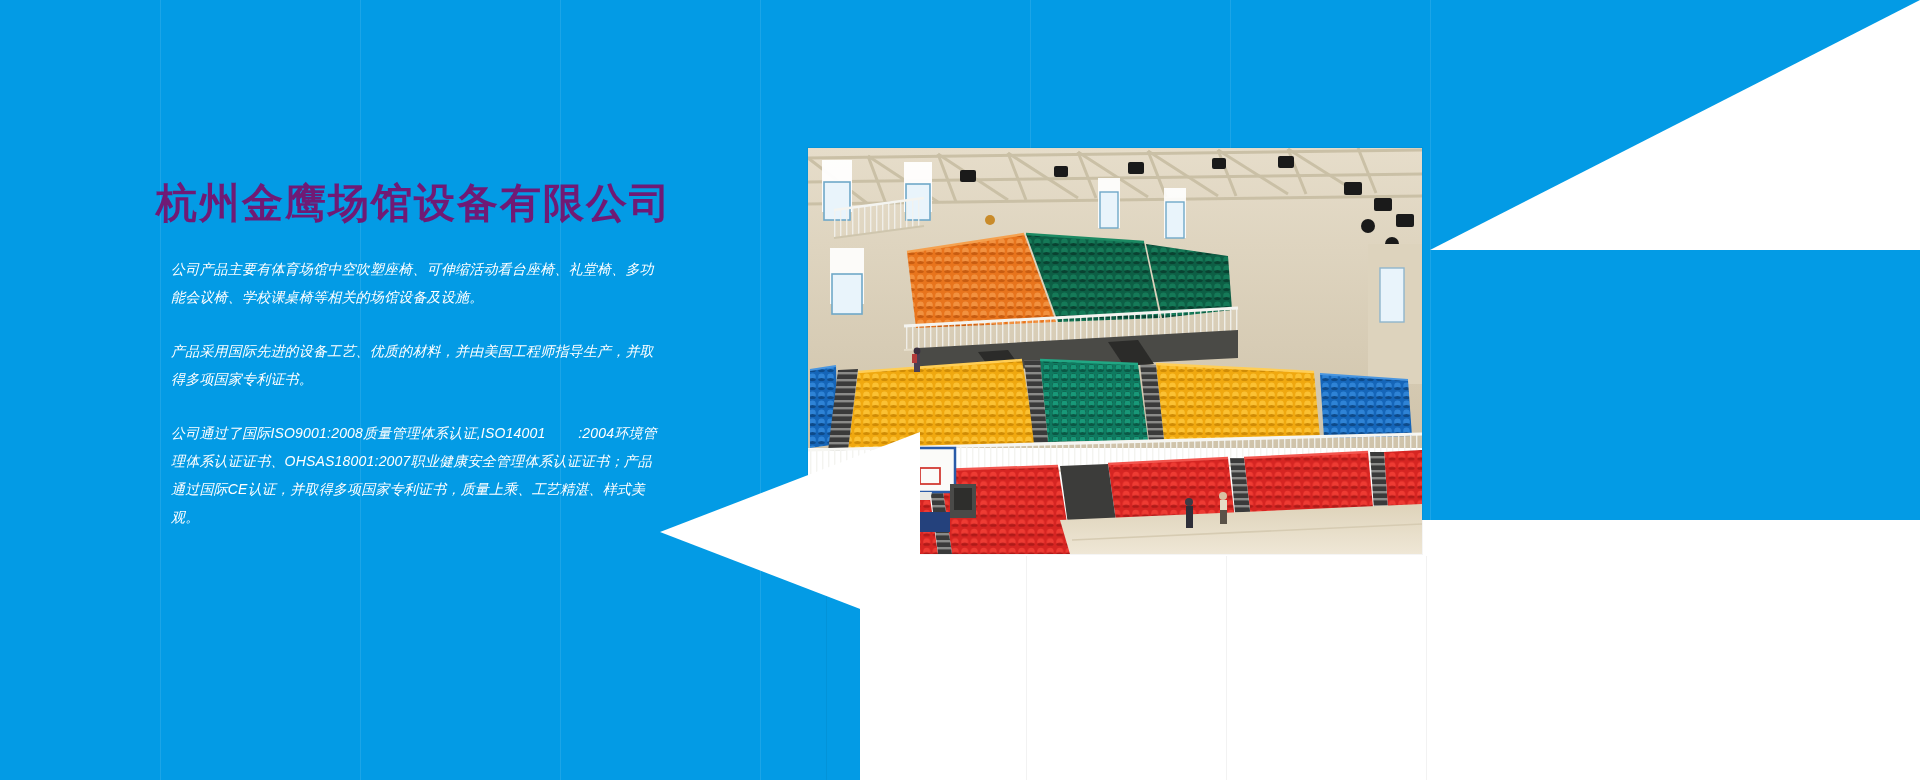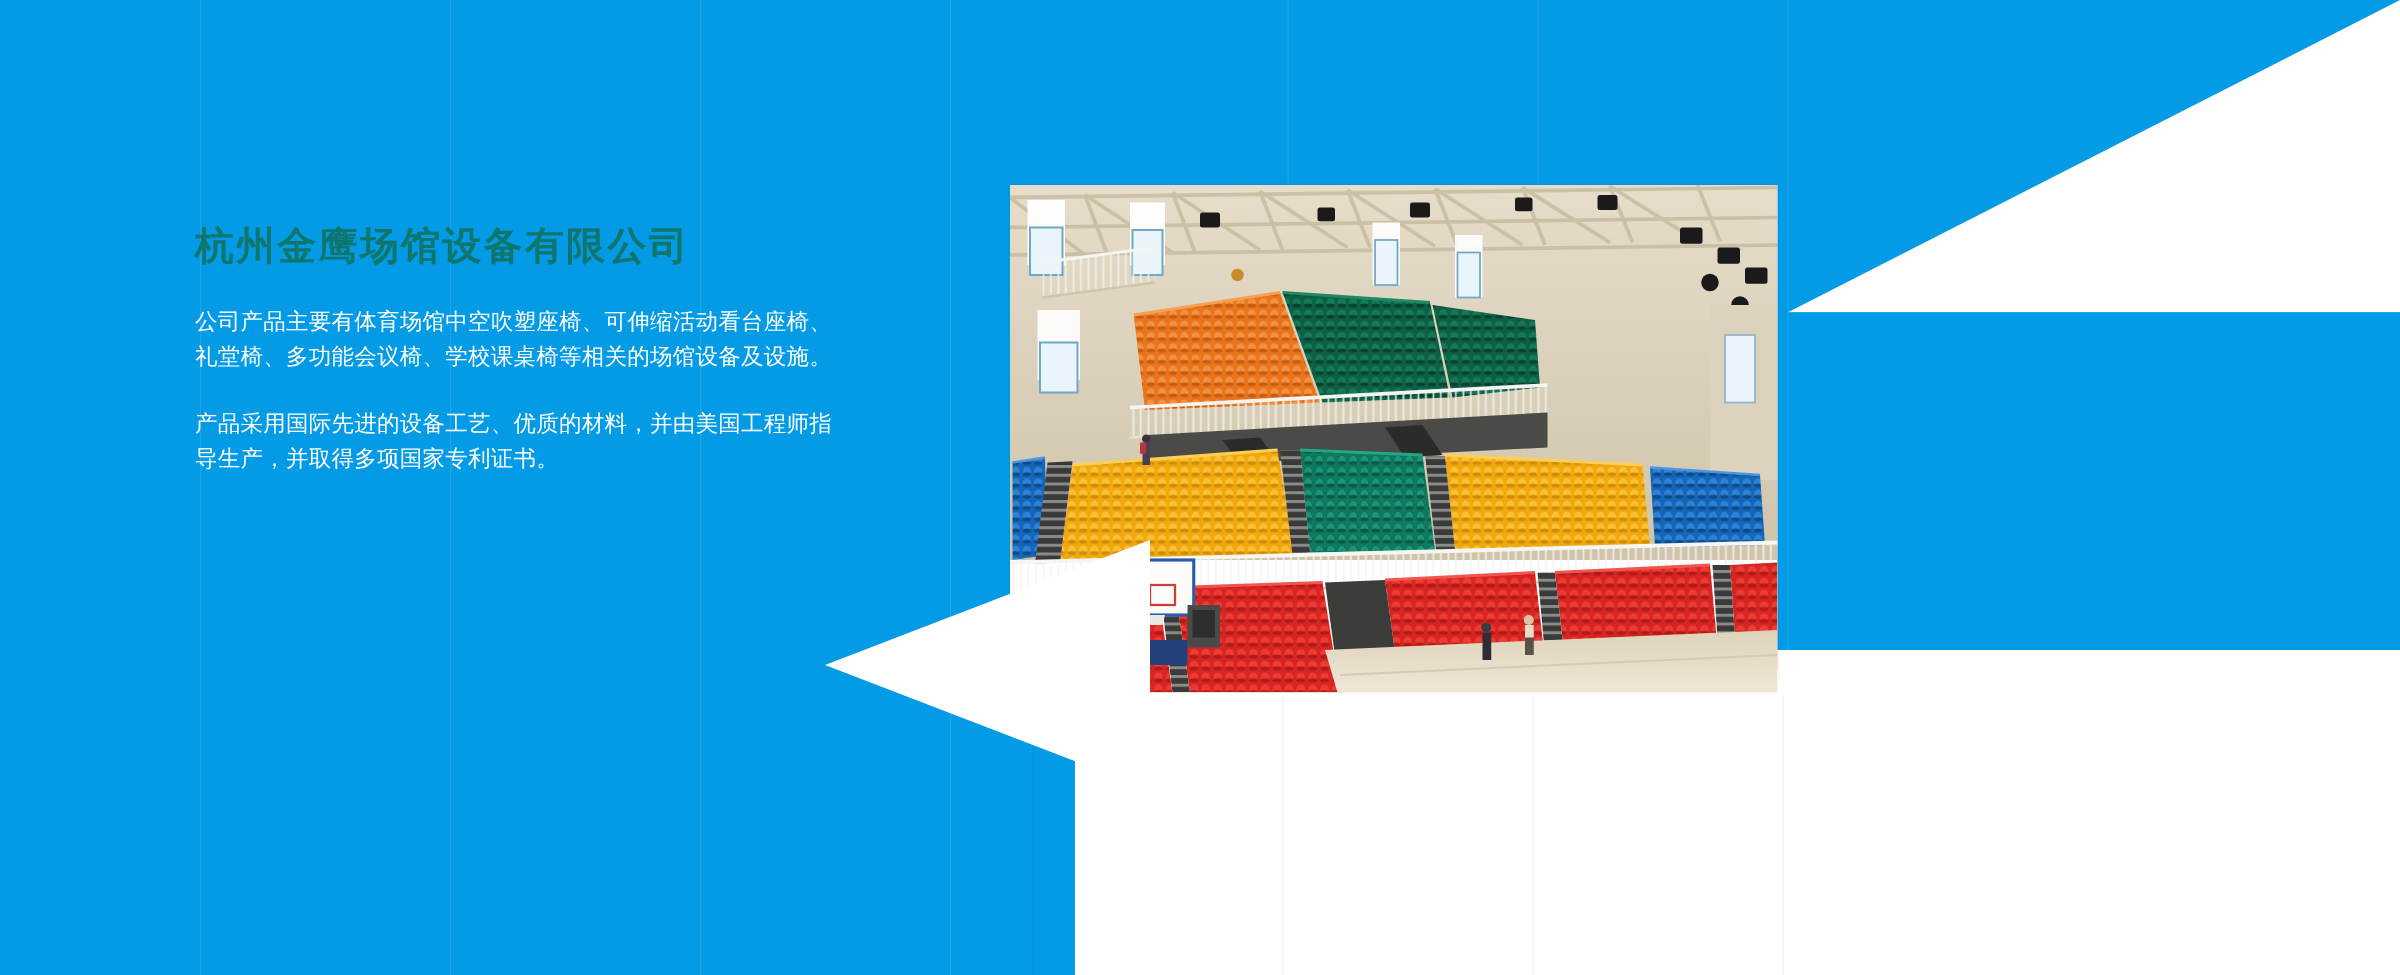--- a/index.html
+++ b/index.html
@@ -51,34 +51,35 @@
   
   .guides{position:absolute;left:0;top:0;width:1920px;height:780px;pointer-events:none;}
   .guide{position:absolute;top:0;width:1px;height:780px;background:rgba(255,255,255,0.10);}
   .guide.dark{background:rgba(0,0,0,0.05);}
 
   
   .copy{position:absolute;left:156px;top:178px;width:510px;}
   .headline{
     font-family:"DejaVu Serif","Liberation Serif",serif;
     font-weight:bold;
-    font-size:31px;
+    font-size:41px;
     letter-spacing:2px;
-    color:#0f766e;
+    color:#701a75;
     line-height:1.25;
     margin:0 0 26px 0;
     white-space:nowrap;
   }
   .para{
-    font-size:18px;
+    font-size:14px;
     color:#ffffff;
     line-height:28px;
-    margin:0 0 26px 0;
+    margin:0 0 26px 15px;
     letter-spacing:0.2px;
     white-space:pre-wrap;
+    font-style:italic;
   }
   .para:last-child{margin-bottom:0;}
 
   
   .photo-frame{
     position:absolute;left:808px;top:148px;width:614px;height:406px;
     background:#ffffff;
     overflow:hidden;
     box-shadow:0 0 0 1px rgba(0,0,0,0.04);
   }
@@ -105,20 +106,21 @@
     <div class="guide dark" style="left:826px;top:556px;height:224px"></div>
     <div class="guide dark" style="left:1026px;top:556px;height:224px"></div>
     <div class="guide dark" style="left:1226px;top:556px;height:224px"></div>
     <div class="guide dark" style="left:1426px;top:556px;height:224px"></div>
   </div>
 
   <div class="copy">
     <h1 class="headline">杭州金鹰场馆设备有限公司</h1>
     <p class="para">公司产品主要有体育场馆中空吹塑座椅、可伸缩活动看台座椅、礼堂椅、多功能会议椅、学校课桌椅等相关的场馆设备及设施。</p>
     <p class="para">产品采用国际先进的设备工艺、优质的材料，并由美国工程师指导生产，并取得多项国家专利证书。</p>
+    <p class="para">公司通过了国际ISO9001:2008质量管理体系认证,ISO14001        :2004环境管理体系认证证书、OHSAS18001:2007职业健康安全管理体系认证证书；产品通过国际CE认证，并取得多项国家专利证书，质量上乘、工艺精湛、样式美观。</p>
   </div>
 
   <div class="photo-frame">
     <svg viewBox="0 0 614 406" preserveAspectRatio="none">
       <defs>
         <linearGradient id="wallg" x1="0" y1="0" x2="0" y2="1">
           <stop offset="0" stop-color="#e6ddca"></stop>
           <stop offset="1" stop-color="#cfc3aa"></stop>
         </linearGradient>
         <linearGradient id="floorg" x1="0" y1="0" x2="0" y2="1">

